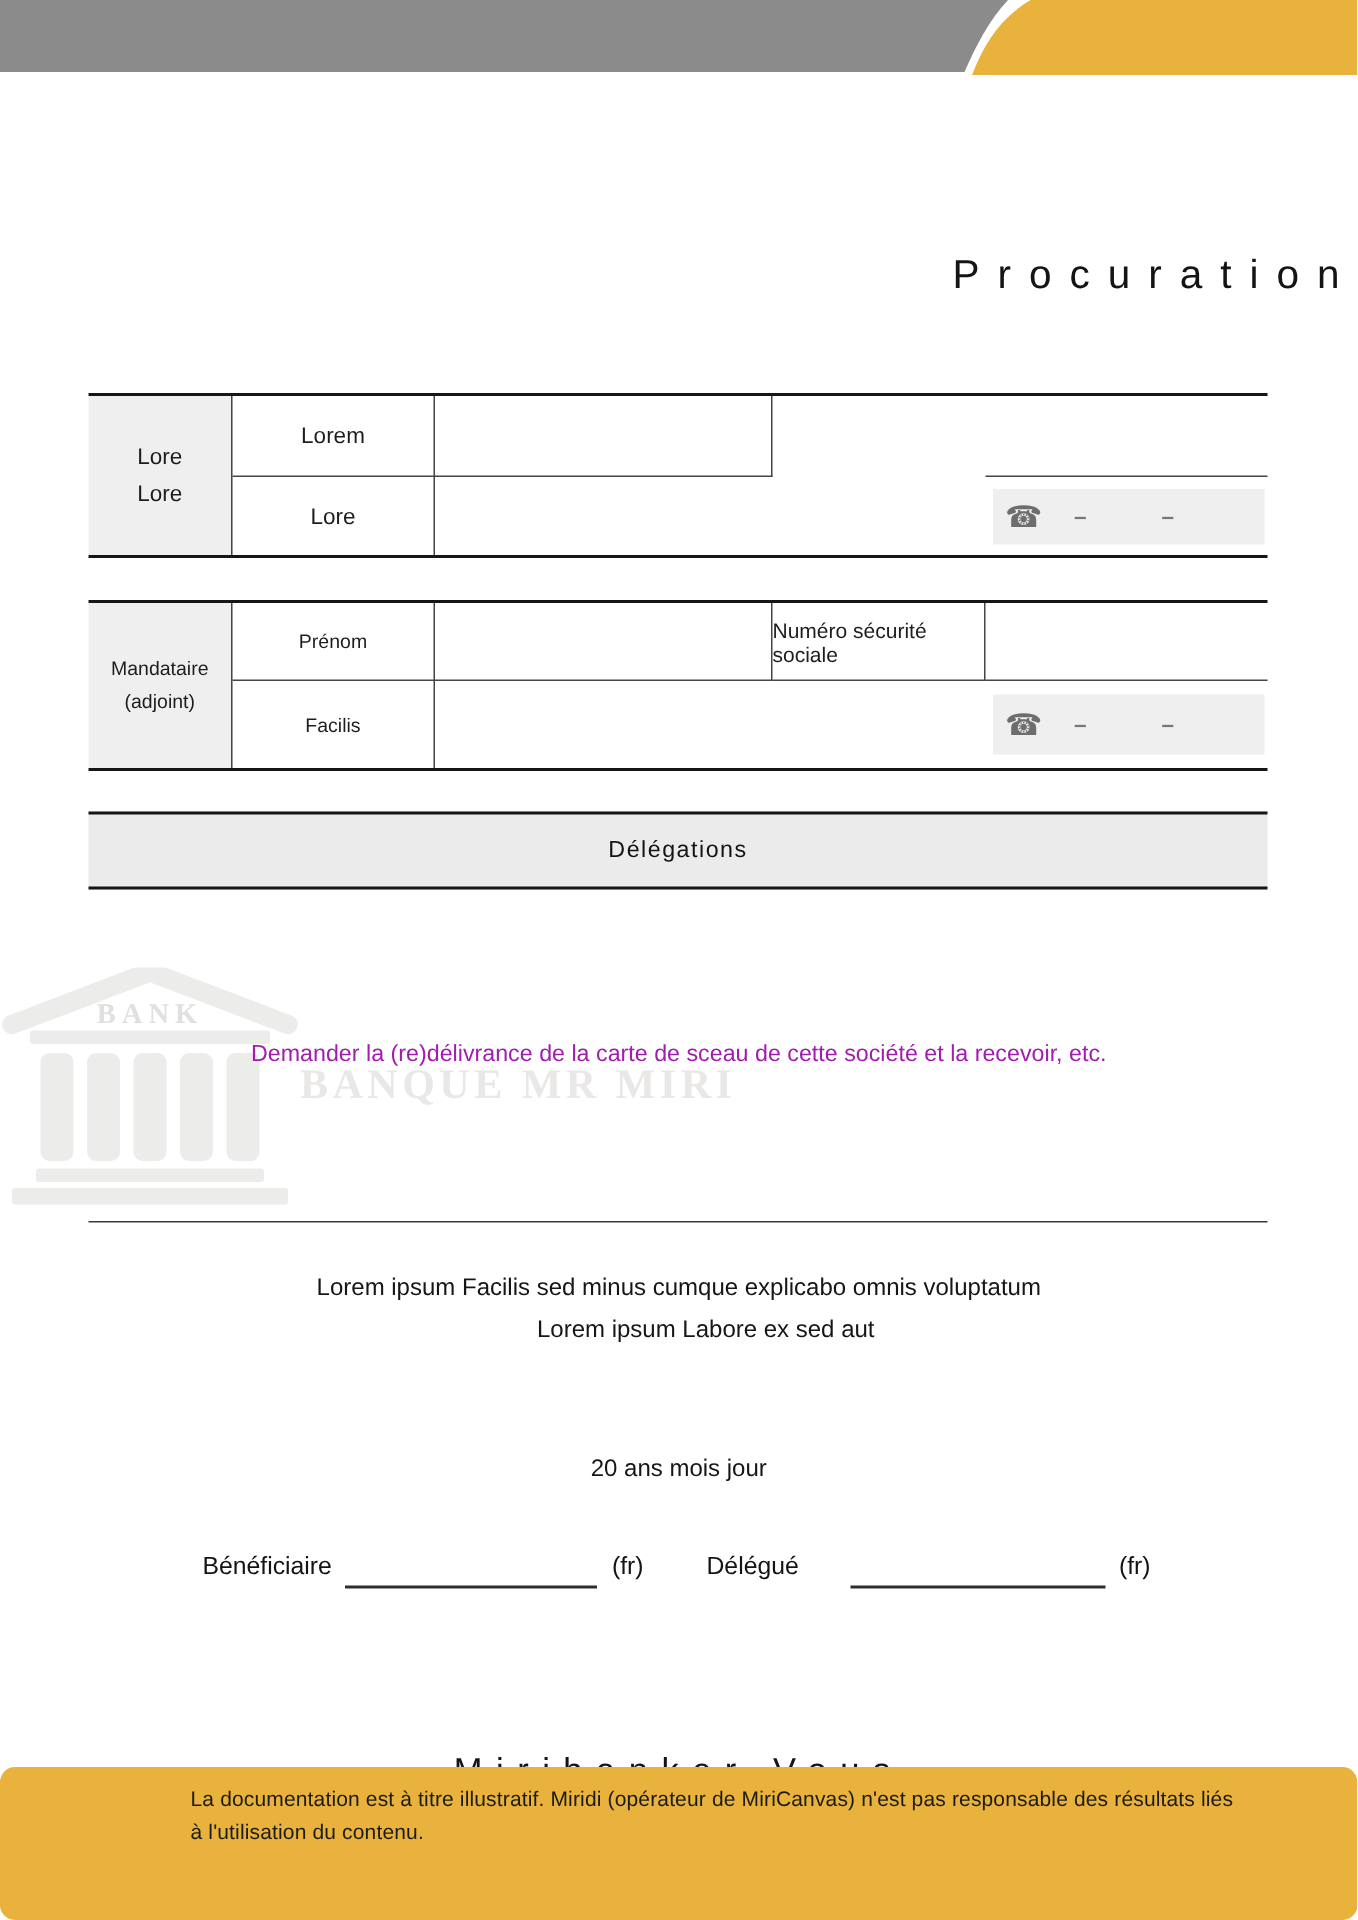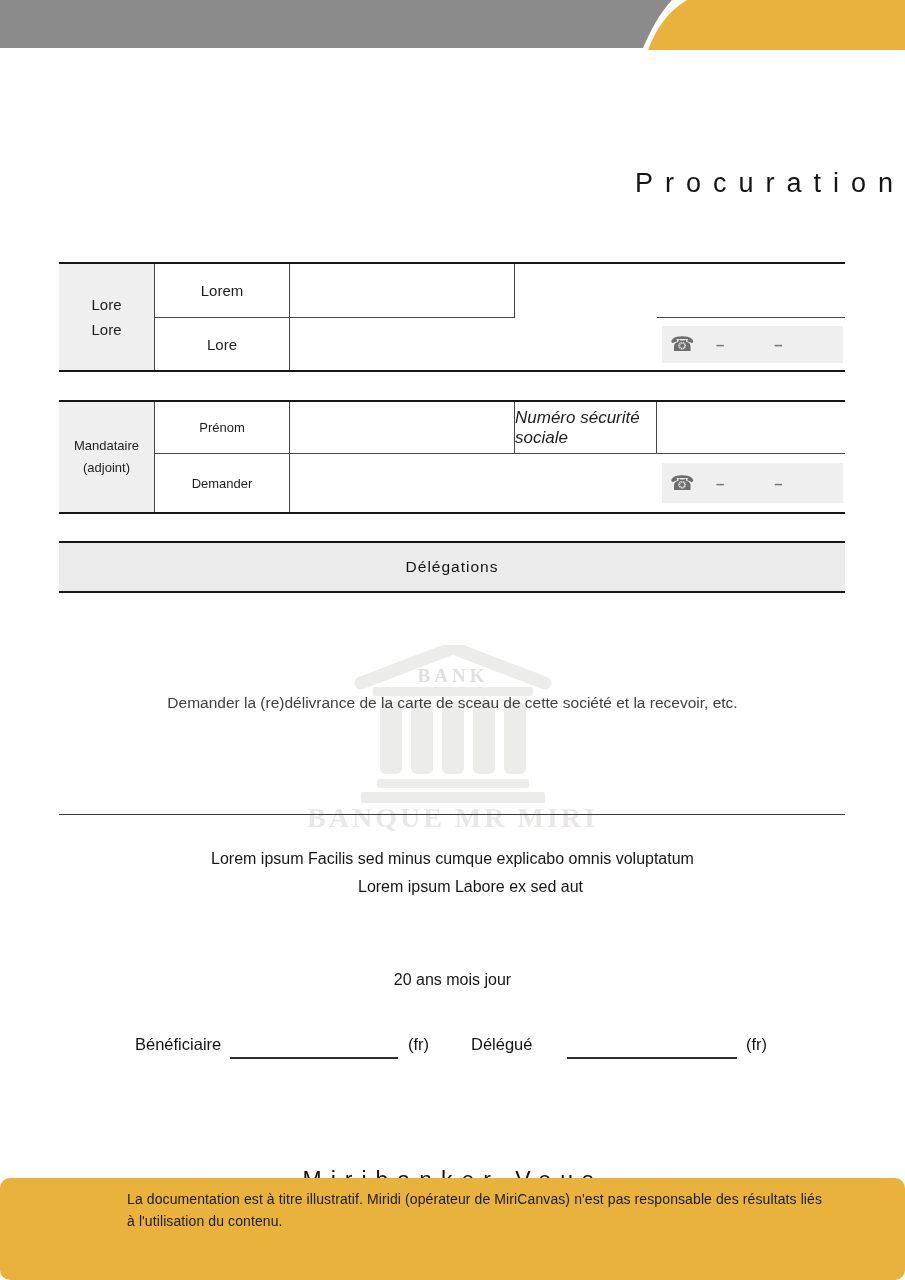--- a/index.html
+++ b/index.html
@@ -28,41 +28,41 @@
   .t2 { top:400px; grid-template-rows:52px 58px; }
   .cell { display:flex; align-items:center; justify-content:center; color:#1d1d1d; }
   .ghead { grid-row:1 / 3; grid-column:1; flex-direction:column; text-align:center;
     border-right:1.5px solid #454545; }
   .vline { border-right:1.5px solid #454545; }
   .rdiv { border-bottom:1.5px solid #454545; }
   .fs15 { font-size:15px; }
   .fs15 span { line-height:25px; }
   .fs13 { font-size:13px; }
   .fs13 span { line-height:22px; }
-  .fs12 { font-size:17px;font-style:italic; }
+  .fs12 { font-size:14px; }
   .row2content { grid-column:3 / 6; display:flex; align-items:center; justify-content:flex-end; padding-right:2px; }
   .phonebox { width:181px; display:flex; align-items:center; }
   .pb1 { height:37px; } .pb2 { height:40px; }
   .phglyph { font-family:"DejaVu Sans", sans-serif; font-size:20px; color:#6d6d6d; margin-left:8px; line-height:1; }
   .dash { color:#767676; font-size:15px; font-weight:bold; }
   .d1 { margin-left:21px; } .d2 { margin-left:50px; }
 
   
   .dlg { position:absolute; left:59px; top:541px; width:786px; height:52px; background:#ebebeb;
     border-top:2px solid #161616; border-bottom:2px solid #161616;
     display:flex; align-items:center; justify-content:center;
     font-size:15.5px; letter-spacing:1px; color:#131313; }
 
   
-  .wm { position:absolute; left:0; top:645px; width:100%; display:flex; flex-direction:column; align-items:center; z-index:0; }
+  .wm { position:absolute; left:0; top:645px; width:100%; display:flex; flex-direction:row; align-items:center; z-index:0; }
   .wm-name { margin-top:-3px; font-family:"Liberation Serif", serif; font-weight:bold;
     font-size:28px; letter-spacing:3px; color:#eae8e7; }
 
   .clause { position:absolute; top:694px; left:0; width:100%; text-align:center;
-    font-size:15.5px; color:#404040; z-index:2; }
+    font-size:15.5px; color:#a21caf; z-index:2; }
 
   .rule { position:absolute; left:59px; top:814px; width:786px; height:0;
     border-top:1.5px solid #3a3a3a; z-index:1; }
 
   
   .body-line { position:absolute; left:0; width:100%; text-align:center; font-size:16px; color:#161616; z-index:2; }
   .bl1 { top:850px; } .bl2 { top:878px;padding-left:36px; } .bl-date { top:971px; }
 
   
   .sig { position:absolute; font-size:16.5px; color:#141414; top:1035px; }
@@ -102,21 +102,21 @@
 
   <div class="tbl t2">
     <div class="cell ghead fs13" style="background-color: rgb(240, 239, 239);">
       <span>Mandataire</span>
       <span>(adjoint)</span>
     </div>
     <div class="cell vline rdiv fs13" style="grid-row:1;grid-column:2;">Prénom</div>
     <div class="cell vline rdiv" style="grid-row:1;grid-column:3;"></div>
     <div class="cell vline rdiv fs12" style="grid-row:1;grid-column:4;">Numéro sécurité sociale</div>
     <div class="cell rdiv" style="grid-row:1;grid-column:5;"></div>
-    <div class="cell vline fs13" style="grid-row:2;grid-column:2;">Demander</div>
+    <div class="cell vline fs13" style="grid-row:2;grid-column:2;">Facilis</div>
     <div class="row2content" style="grid-row:2;">
       <div class="phonebox pb2" style="background-color: rgb(239, 239, 239);">
         <span class="phglyph">☎</span>
         <span class="dash d1">–</span>
         <span class="dash d2">–</span>
       </div>
     </div>
   </div>
 
   <div class="dlg" style="background-color: rgb(235, 235, 235);">Délégations</div>

